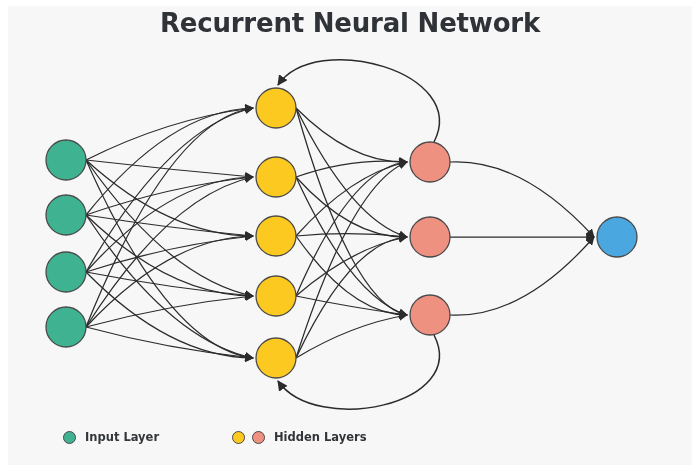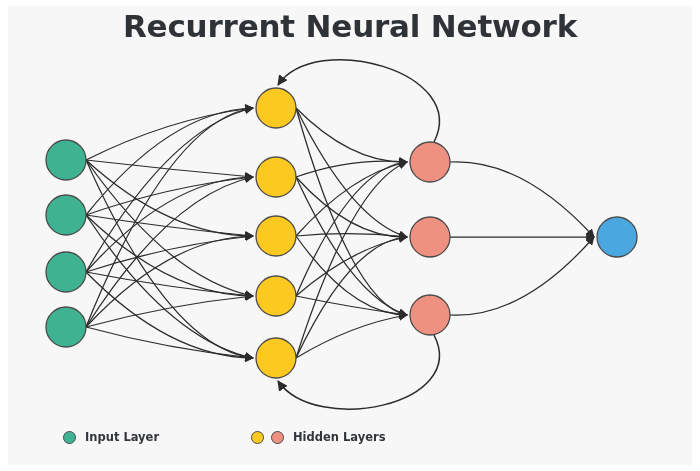--- a/index.html
+++ b/index.html
@@ -22,21 +22,21 @@
     width: 684px;
     height: 459px;
     background: #f7f7f7;
   }
   #title {
     position: absolute;
     left: 0;
     top: 8px;
     width: 700px;
     text-align: center;
-    font-size: 31px;
+    font-size: 26px;
     font-weight: bold;
     color: #2f3337;
     letter-spacing: -0.2px;
   }
   #diagram {
     position: absolute;
     left: 0;
     top: 0;
     width: 700px;
     height: 471px;
@@ -63,21 +63,21 @@
     border: 1px solid #4a4a4a;
     box-sizing: border-box;
   }
   .legend-label {
     font-size: 11.5px;
     font-weight: bold;
     color: #32363a;
     white-space: nowrap;
   }
   #legend-input { left: 63px; }
-  #legend-hidden { left: 251px; }
+  #legend-hidden { left: 232px; }
   #legend-output { left: 583px; }
 </style>
 </head>
 <body>
 
 <div id="screen" style="background: rgb(255, 255, 255);">
 
   <div id="panel" style="background: rgb(247, 247, 247);"></div>
 
   <div id="title" style="color: rgb(47, 51, 55);">Recurrent Neural Network</div>

